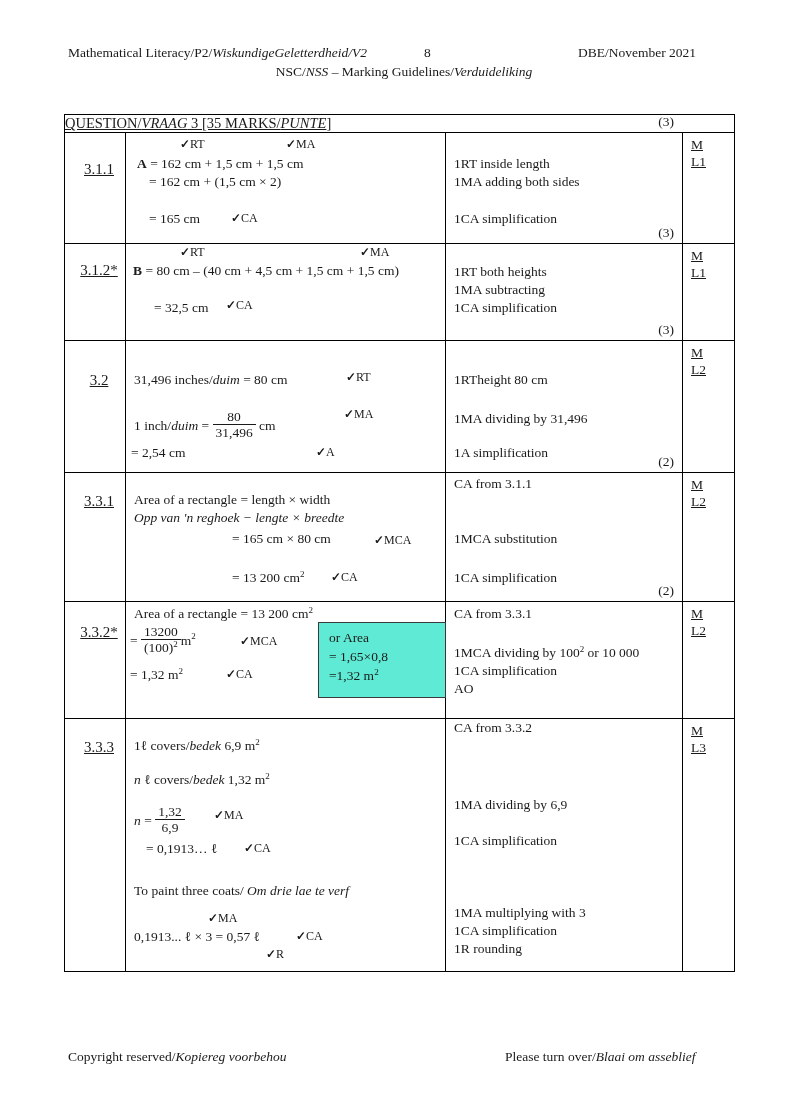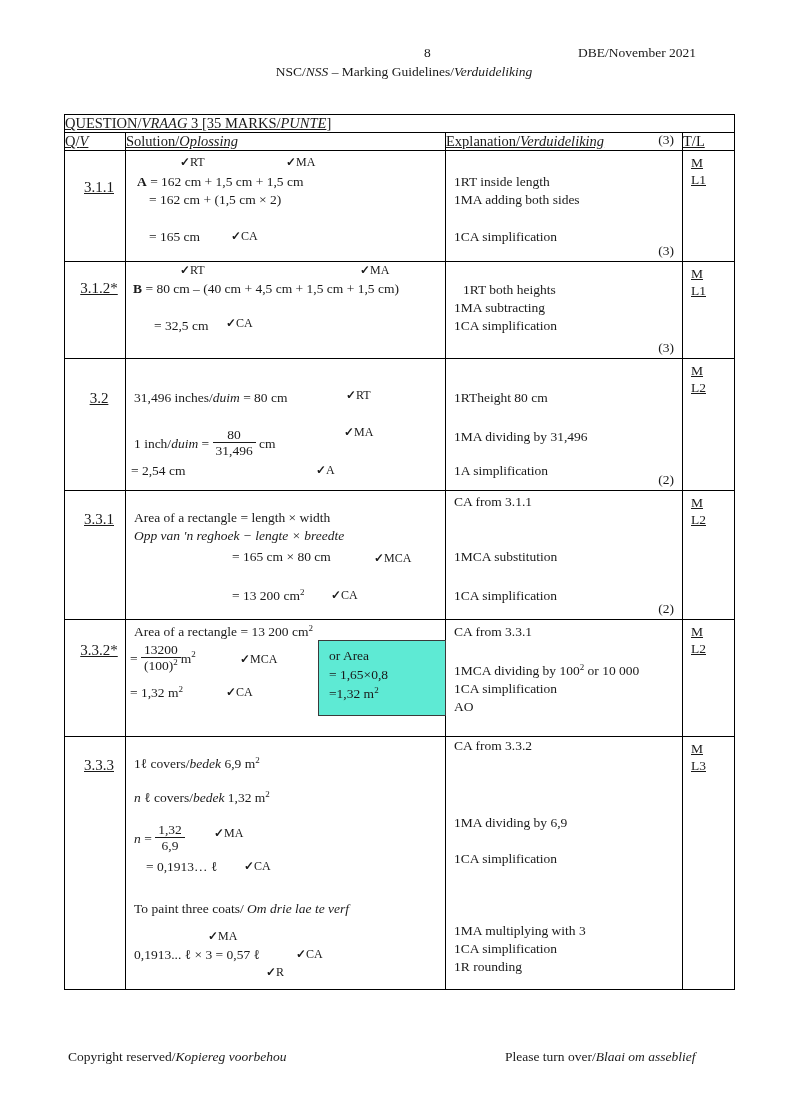--- a/index.html
+++ b/index.html
@@ -84,20 +84,21 @@
   .ftr-left  { position:absolute; left:68px;  top:0; }
   .ftr-right { position:absolute; left:505px; top:0; }
 </style>
 </head>
 <body>
 
 <div class="page">
 
   <div class="hdr">
     <div class="hdr-row1">
+      <span class="hdr-left"><span>Mathematical Literacy/P2/</span><span class="it">WiskundigeGeletterdheid/V2</span></span>
       <span class="hdr-page">8</span>
       <span class="hdr-right">DBE/November 2021</span>
     </div>
     <div class="hdr-row2">
       <span>NSC/</span><span class="it">NSS</span><span> – Marking Guidelines/</span><span class="it">Verduideliking</span>
     </div>
   </div>
 
   <table class="tbl">
     <colgroup>
@@ -105,26 +106,20 @@
         <col class="c-s">
         <col class="c-e">
         <col class="c-t">
     </colgroup>
 
     <tbody>
         <tr>
       <td class="title-cell" colspan="4"><span>QUESTION/</span><span class="it">VRAAG</span><span> 3 [35 MARKS/</span><span class="it">PUNTE</span><span>]</span></td>
     </tr>
 
-    <tr>
-      <th class="head-cell"><span>Q/</span><span class="it">V</span></th>
-      <th class="head-cell"><span>Solution/</span><span class="it">Oplossing</span></th>
-      <th class="head-cell"><span>Explanation/</span><span class="it">Verduideliking</span></th>
-      <th class="head-cell">T/L</th>
-    </tr>
 
     <tr>
       <td class="cell" style="height:110px">
         <div class="qnum" style="padding-top:28px">3.1.1</div>
       </td>
       <td class="cell">
         <div class="pane">
           <span class="ln ck" style="left:54px; top:4px;"><span>RT</span></span>
           <span class="ln ck" style="left:160px; top:4px;"><span>MA</span></span>
           <span class="ln" style="left:11px; top:23px;"><span class="bd">A</span><span> = 162 cm + 1,5 cm + 1,5 cm</span></span>
@@ -154,21 +149,21 @@
         <div class="pane">
           <span class="ln ck" style="left:54px; top:1px;"><span>RT</span></span>
           <span class="ln ck" style="left:234px; top:1px;"><span>MA</span></span>
           <span class="ln" style="left:7px; top:19px;"><span class="bd">B</span><span> = 80 cm – (40 cm + 4,5 cm + 1,5 cm + 1,5 cm)</span></span>
           <span class="ln" style="left:28px; top:56px;">= 32,5 cm</span>
           <span class="ln ck" style="left:100px; top:54px;"><span>CA</span></span>
         </div>
       </td>
       <td class="cell">
         <div class="pane">
-          <span class="ln" style="left:8px; top:20px;margin-left:9px;">1RT both heights</span>
+          <span class="ln" style="left:8px; top:20px;">1RT both heights</span>
           <span class="ln" style="left:8px; top:38px;">1MA subtracting</span>
           <span class="ln" style="left:8px; top:56px;">1CA simplification</span>
           <span class="marks">(3)</span>
         </div>
       </td>
       <td class="cell">
         <div class="tl"><span>M</span><br><span>L1</span></div>
       </td>
     </tr>
 

